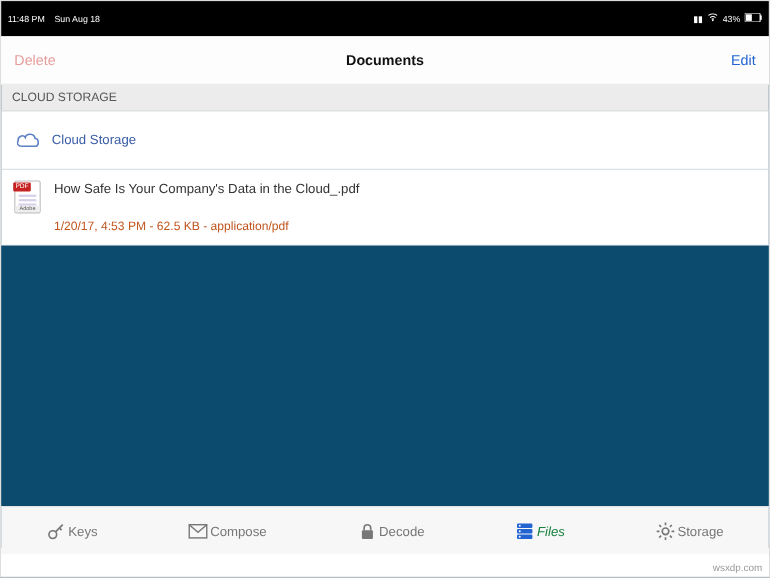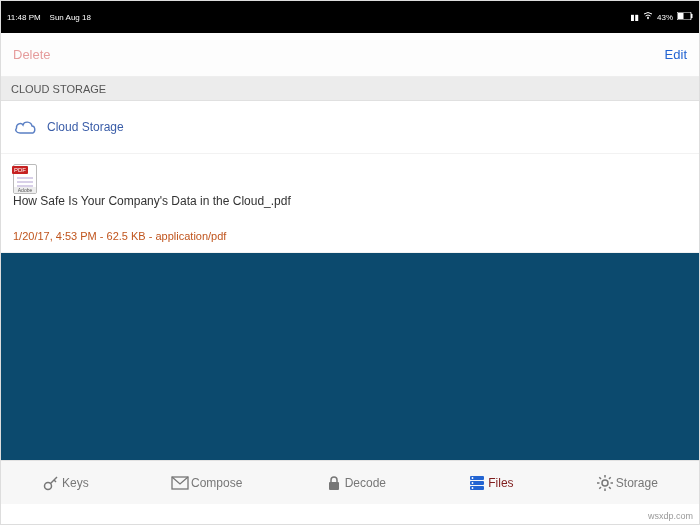--- a/index.html
+++ b/index.html
@@ -50,21 +50,21 @@
     .row {
       display: flex;
       align-items: center;
       padding: 14px 12px;
       background: #fff;
       border-bottom: 1px solid #f2f2f2;
       font-size: 12px;
     }
     .row .rowicon { width: 24px; height: 24px; margin-right: 10px; flex-shrink:0; display:flex; align-items:center; justify-content:center;}
     .row .label { color: #3a5da8; }
-    .file-row { align-items: flex-start; padding: 10px 12px; flex-direction: column; }
+    .file-row { align-items: flex-start; padding: 10px 12px; }
     .file-row .file-icon {
       width: 24px; height: 30px; margin-right: 12px; position:relative; flex-shrink:0;
       background: #fff; border: 1px solid #bbb; border-radius: 2px;
     }
     .file-row .file-icon .pdfbadge {
       position:absolute; top:1px; left:-2px; background:#c62222; color:#fff;
       font-size:6px; padding:0 2px; border-radius:1px; line-height:8px;
     }
     .file-row .file-icon .paperlines {
       position:absolute; top:12px; left:3px; right:3px; height:2px; background:#d8d0e8;
@@ -85,21 +85,21 @@
       position: absolute;
       bottom: 20px; left:0; right:0;
       height: 44px;
       background: #f7f7f7;
       border-top: 1px solid #e2e2e2;
       display: flex;
       justify-content: space-around;
       align-items: center;
     }
     .tab { display:flex; align-items:center; gap:2px; font-size:12px; color:#777; cursor:pointer; }
-    .tab.active { color:#7f1d1d; }
+    .tab.active { color:#15803d;font-style:italic; }
     .tab .ticon { width:18px; height:18px; display:flex; align-items:center; justify-content:center; }
     .watermark {
       position:absolute; bottom:3px; right:6px; font-size:9px; color:#999;
     }
     .bottom-pad { position:absolute; bottom:0; left:0; right:0; height:20px; background:#fff;}
   </style>
 </head>
 <body>
 
 <div class="statusbar">
@@ -122,20 +122,21 @@
           <rect x="0" y="0" width="14" height="8" rx="1" fill="none" stroke="#fff"></rect>
           <rect x="1" y="1" width="5.5" height="6" fill="#fff"></rect>
           <rect x="14" y="2" width="1.5" height="4" fill="#fff"></rect>
         </svg>
     </span>
   </div>
 </div>
 
 <div class="navbar">
   <span class="left-btn">Delete</span>
+  <span class="title">Documents</span>
   <span class="right-btn">Edit</span>
 </div>
 
 <div class="content-area">
 
   <div class="section-header">CLOUD STORAGE</div>
 
   <div class="row">
     <span class="rowicon">
       <svg width="24" height="18" viewBox="0 0 24 18">

